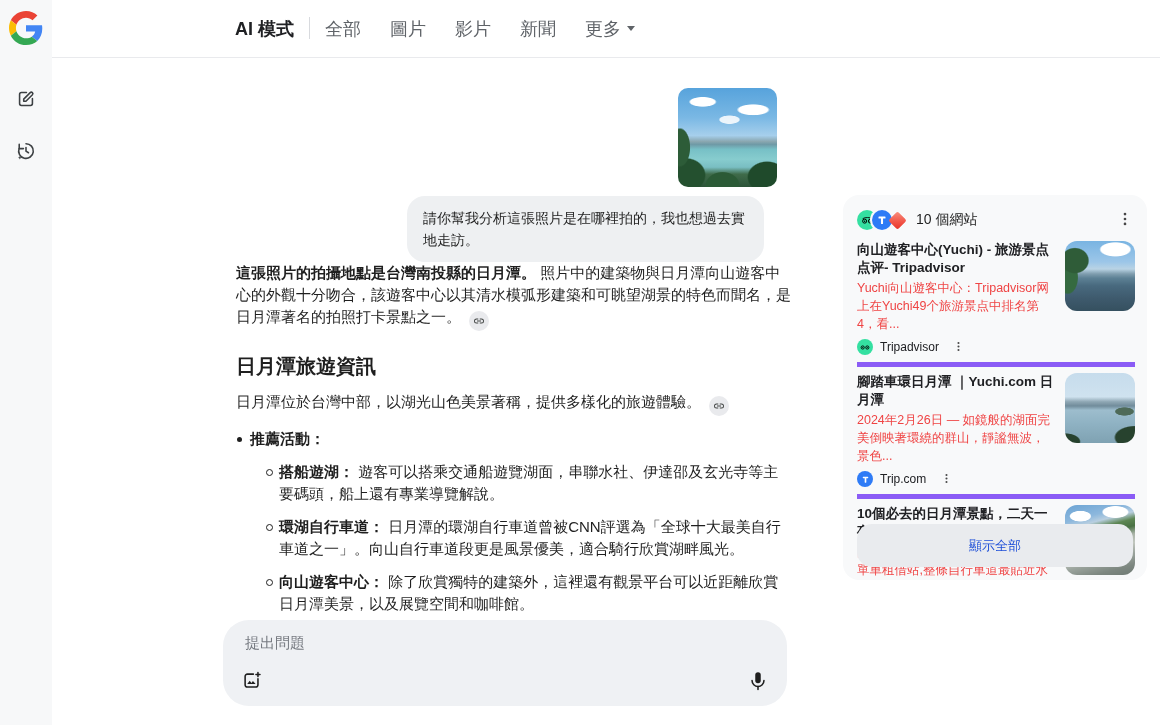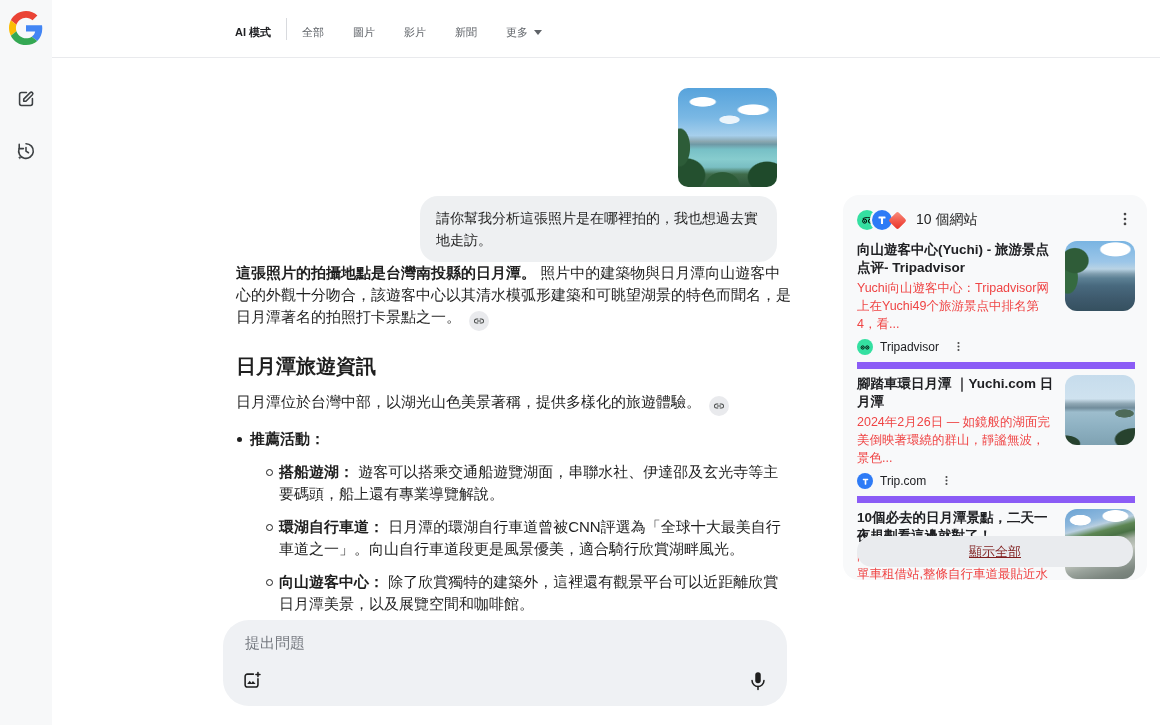--- a/index.html
+++ b/index.html
@@ -9,39 +9,39 @@
   
   .left-rail{position:absolute;left:0;top:0;width:52px;height:725px;background:#f7f8f9;}
   .g-logo{position:absolute;left:9px;top:11px;width:34px;height:34px;cursor:pointer;}
   .rail-btn{position:absolute;left:14px;width:24px;height:24px;background:none;border:none;padding:0;cursor:pointer;}
   .rail-btn.compose{top:88px;}
   .rail-btn.history{top:140px;}
 
   
   .topbar{position:absolute;left:52px;top:0;width:1108px;height:57px;background:#fff;
           border-bottom:1px solid #e9eaed;display:flex;align-items:center;}
-  .nav{display:flex;align-items:flex-end;margin-left:183px;font-size:11px;}
+  .nav{display:flex;align-items:flex-start;margin-left:183px;font-size:18px;}
   .nav-tab{background:none;border:none;padding:0;font:inherit;color:#5f6368;cursor:pointer;margin-right:29px;display:flex;align-items:center;}
   .nav-tab.active{color:#202124;font-weight:700;margin-right:0;}
   .nav-divider{width:1px;height:22px;background:#d8dade;margin:0 15px;}
   .caret{display:inline-block;width:0;height:0;border-left:4px solid transparent;border-right:4px solid transparent;border-top:5px solid #5f6368;margin-left:6px;}
 
   
   .uploaded-photo{position:absolute;left:678px;top:88px;width:99px;height:99px;border-radius:10px;cursor:pointer;
     background-color:#7ab8e4;
     background-image:
       radial-gradient(ellipse 22px 8px at 25% 14%,#ffffff 0 55%,rgba(255,255,255,0) 64%),
       radial-gradient(ellipse 26px 9px at 76% 22%,#ffffff 0 55%,rgba(255,255,255,0) 64%),
       radial-gradient(ellipse 17px 7px at 52% 32%,rgba(255,255,255,.85) 0 55%,rgba(255,255,255,0) 64%),
       radial-gradient(ellipse 16px 30px at 2% 60%,#2d5c38 0 60%,rgba(0,0,0,0) 66%),
       radial-gradient(ellipse 30px 26px at 8% 88%,#24502f 0 62%,rgba(0,0,0,0) 67%),
       radial-gradient(ellipse 26px 20px at 45% 98%,#2b5a36 0 62%,rgba(0,0,0,0) 67%),
       radial-gradient(ellipse 30px 24px at 90% 90%,#1f4a2b 0 62%,rgba(0,0,0,0) 67%),
       linear-gradient(180deg,#57a3dc 0%,#7ab8e4 30%,#a6cfec 48%,#8aa7b0 54%,#6f9aa6 57%,#77c0c6 62%,#87ccce 72%,#79bec2 80%,#3f6b4a 87%,#2c5338 100%);}
-  .user-bubble{position:absolute;left:420px;top:196px;width:357px;box-sizing:border-box;
+  .user-bubble{position:absolute;left:407px;top:196px;width:357px;box-sizing:border-box;
     background:#eef0f2;border-radius:18px;padding:11px 16px;font-size:14px;line-height:22px;color:#1f1f1f;}
 
   .answer{position:absolute;left:236px;top:262px;width:556px;font-size:15px;line-height:22px;color:#1f1f1f;}
   .answer .b{font-weight:700;}
   .answer p{margin:0 0 21px;}
   .answer h2{font-size:20px;line-height:28px;font-weight:700;margin:0 0 11px;color:#1f1f1f;}
   .answer .p2{margin:0 0 12px;}
   .link-chip{display:inline-flex;align-items:center;justify-content:center;width:20px;height:20px;border-radius:50%;
     background:#e9eaed;border:none;cursor:pointer;padding:0;vertical-align:-5px;margin-left:8px;}
   .main-list{list-style:none;margin:0;padding:0;}
@@ -68,21 +68,21 @@
   .favicon{width:20px;height:20px;border-radius:50%;box-shadow:0 0 0 2px #f8f9fa;display:flex;align-items:center;justify-content:center;flex-shrink:0;}
   .favicon+ .favicon{margin-left:-5px;}
   .fav-ta{background:#34e0a1;}
   .fav-trip{background:#2e7bf6;}
   .fav-diamond{background:transparent;box-shadow:none;margin-left:-4px;}
   .diamond{width:13px;height:13px;transform:rotate(45deg);border-radius:2px;
     background:linear-gradient(135deg,#f8907f 0%,#f2574a 55%,#e73328 100%);}
   .src-count{margin-left:9px;font-size:14px;font-weight:500;color:#1f1f1f;}
   .panel-menu{margin-left:auto;background:none;border:none;padding:0;cursor:pointer;width:20px;height:20px;}
 
-  .src-row{display:flex;gap:10px;padding:6px 0;border-bottom:7px solid #8b5cf6;cursor:pointer;}
+  .src-row{display:flex;gap:10px;padding:6px 0;border-bottom:5px solid #8b5cf6;cursor:pointer;}
   .src-row:last-of-type{border-bottom:none;}
   .res-text{flex:1;min-width:0;}
   .res-title{font-size:13.5px;line-height:18px;font-weight:700;color:#202124;}
   .res-snippet{font-size:12.5px;line-height:18px;color:#ef4444;margin-top:2px;}
   .res-source{display:flex;align-items:center;gap:7px;margin-top:5px;height:18px;font-size:12px;color:#202124;}
   .src-icon{width:16px;height:16px;border-radius:50%;display:flex;align-items:center;justify-content:center;flex-shrink:0;}
   .row-menu{background:none;border:none;padding:0;cursor:pointer;width:14px;height:14px;margin-left:6px;}
   .res-thumb{width:70px;height:70px;border-radius:12px;flex-shrink:0;}
 
   .thumb1{background-color:#6f93a8;background-image:
@@ -93,22 +93,22 @@
   .thumb2{background-color:#9dbccb;background-image:
     radial-gradient(ellipse 32px 18px at 100% 92%,#27422e 0 60%,rgba(0,0,0,0) 66%),
     radial-gradient(ellipse 24px 13px at 0% 98%,#27422e 0 60%,rgba(0,0,0,0) 66%),
     radial-gradient(ellipse 16px 7px at 85% 55%,#4e6a58 0 55%,rgba(0,0,0,0) 62%),
     linear-gradient(180deg,#c6dcec 0%,#cfe2ef 34%,#8fa7b4 41%,#718c9b 47%,#9dbdcd 53%,#8fb2c3 72%,#7fa2b2 100%);}
   .thumb3{background-color:#a8b2a6;background-image:
     radial-gradient(ellipse 22px 10px at 72% 10%,#ffffff 0 55%,rgba(255,255,255,0) 62%),
     radial-gradient(ellipse 18px 9px at 22% 16%,#ffffff 0 55%,rgba(255,255,255,0) 62%),
     linear-gradient(165deg,#6ba3d4 0%,#8db8dd 20%,#b9cfe0 28%,#5d8653 36%,#4a7245 44%,#a8b2a6 53%,#c2c7bf 63%,#9aa39c 75%,#7d8780 88%,#6f7a74 100%);}
 
-  .show-all{position:absolute;left:14px;right:14px;bottom:13px;height:31px;border-radius:15px;background:#e9ebee;
-    border:none;cursor:pointer;font-family:inherit;font-size:13px;color:#7f1d1d;display:flex;align-items:center;justify-content:center;text-decoration:underline;}
+  .show-all{position:absolute;left:14px;right:14px;bottom:13px;height:43px;border-radius:15px;background:#e9ebee;
+    border:none;cursor:pointer;font-family:inherit;font-size:13px;color:#1d4ed8;display:flex;align-items:center;justify-content:center;}
 </style>
 </head>
 <body>
 
 <div class="app">
 
   <div class="left-rail">
     <div class="g-logo">
       <svg viewBox="0 0 48 48" width="34" height="34">
         <path fill="#EA4335" d="M24 9.5c3.54 0 6.71 1.22 9.21 3.6l6.85-6.85C35.9 2.38 30.47 0 24 0 14.62 0 6.51 5.38 2.56 13.22l7.98 6.19C12.43 13.72 17.74 9.5 24 9.5z"></path>

